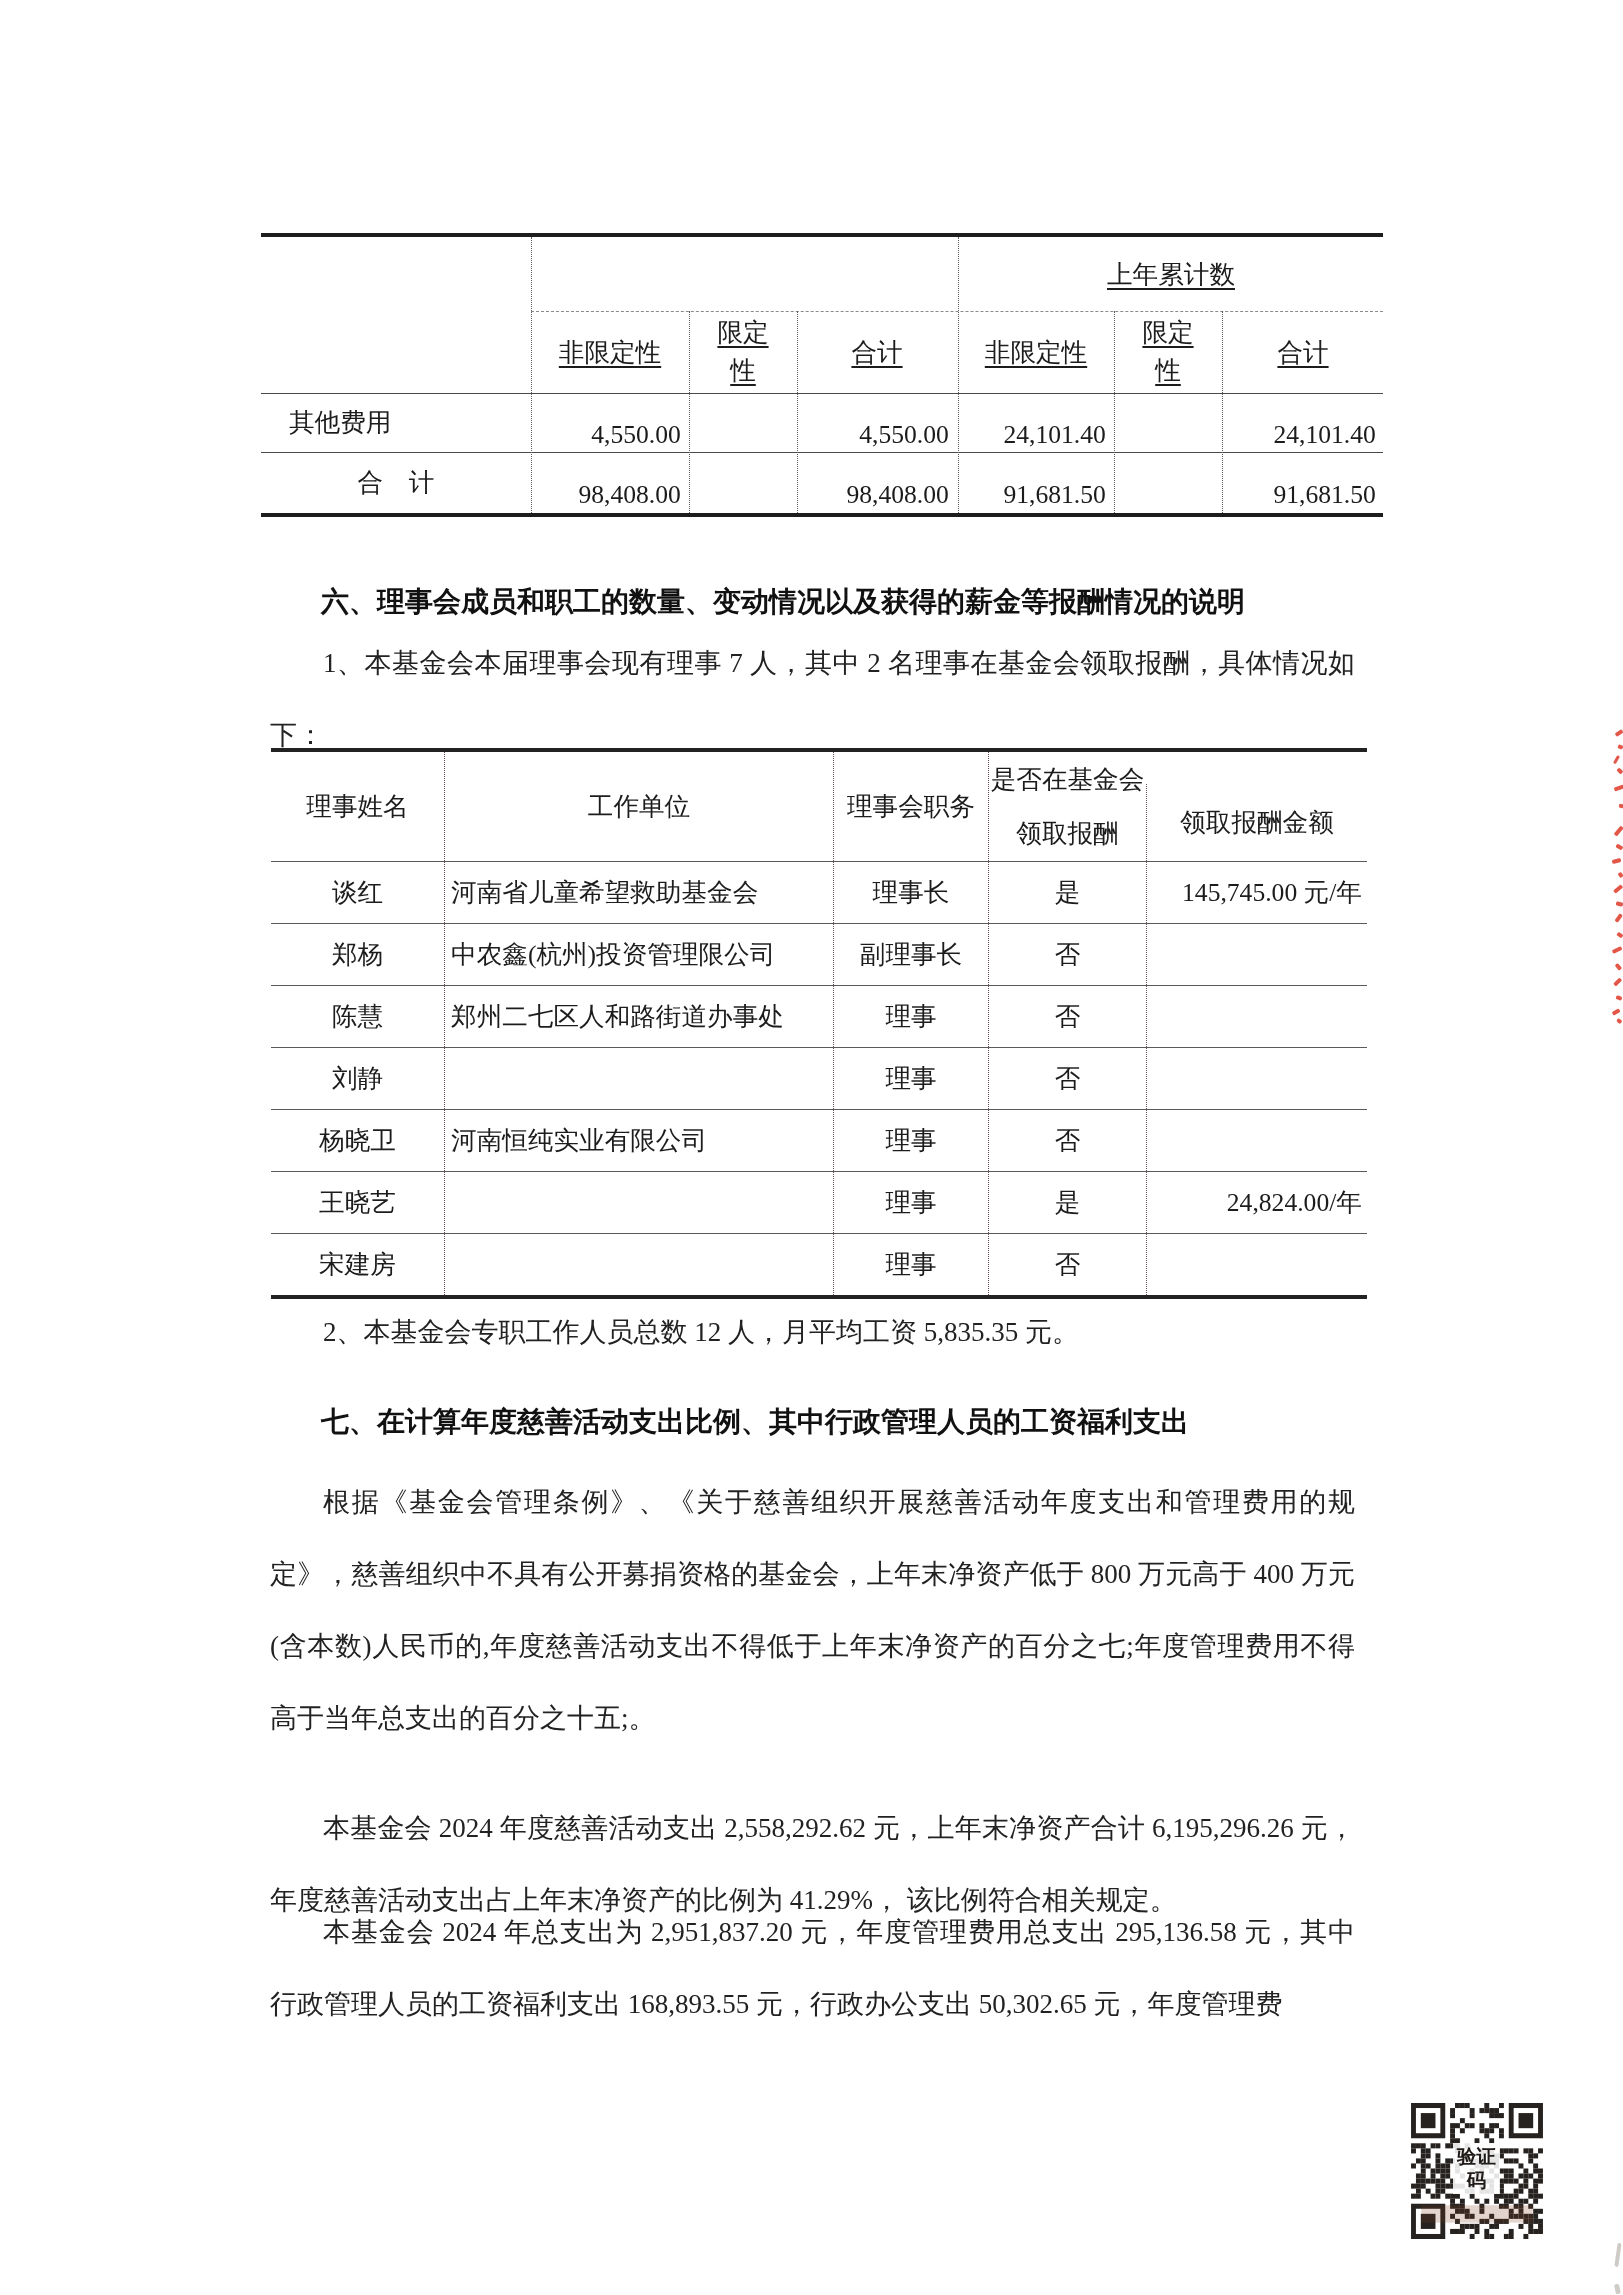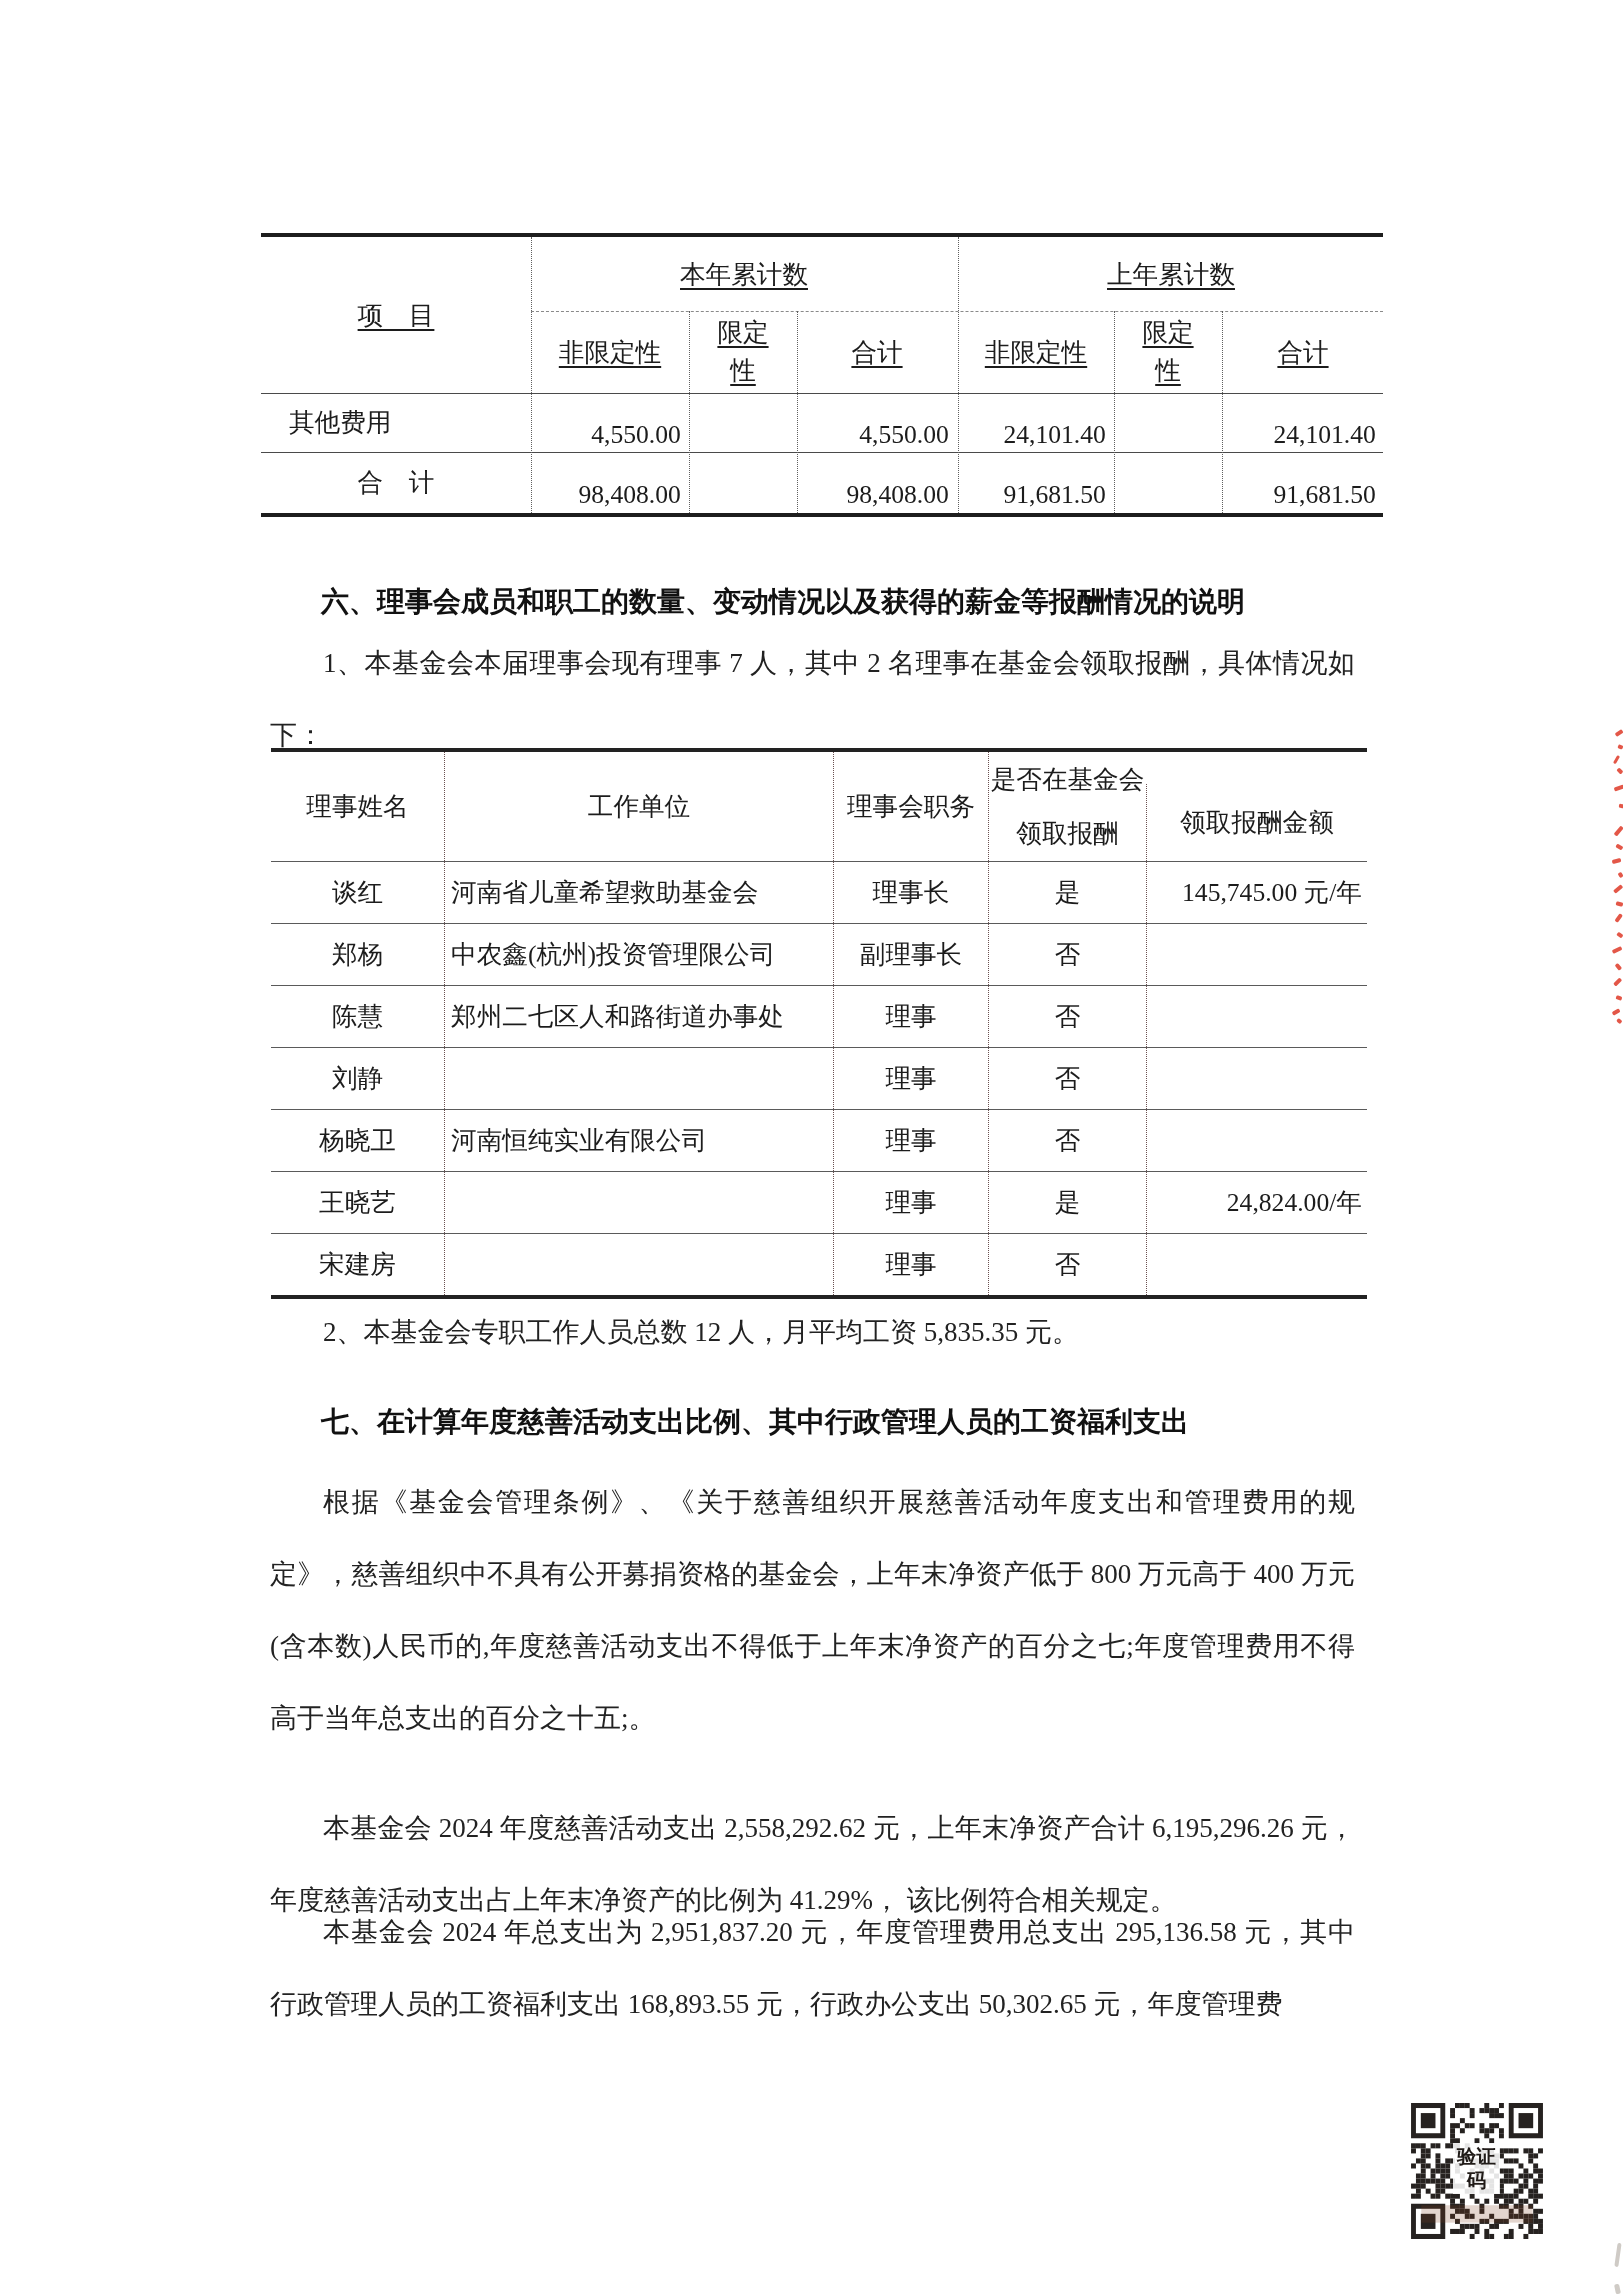--- a/index.html
+++ b/index.html
@@ -80,26 +80,20 @@
   #stamp .stroke{position:absolute;border-radius:1.5px;opacity:.85;}
   .artifact{position:absolute;background:#cfcbc6;border-radius:2px;}
 </style>
 </head>
 <body>
 
 <div id="page">
 
   <div class="st">
 
-    <div class="cell" style="left:0;top:0;width:270px;height:156px;">
-      <span class="u">项　目</span>
-    </div>
-    <div class="cell" style="left:270px;top:0;width:426px;height:74px;">
-      <span class="u">本年累计数</span>
-    </div>
     <div class="cell" style="left:697px;top:0;width:426px;height:74px;">
       <span class="u">上年累计数</span>
     </div>
 
     <div class="cell" style="left:270px;top:74px;width:158px;height:82px;">
         <span class="u">非限定性</span>
       </div>
     <div class="cell" style="left:428px;top:74px;width:108px;height:82px;">
         <span class="u narrow">限定性</span>
       </div>

